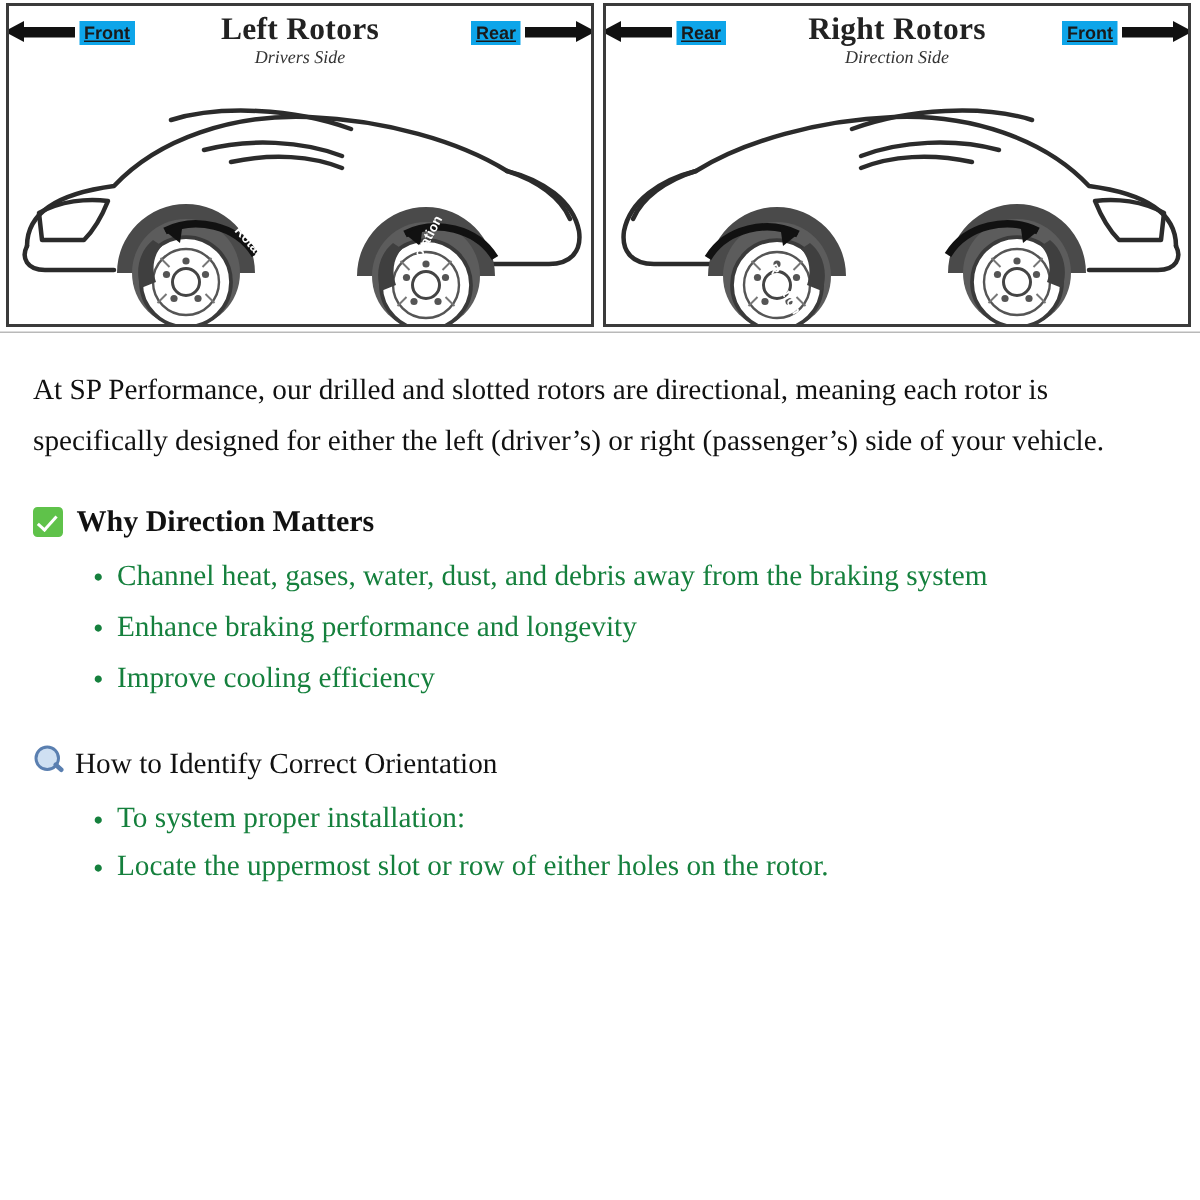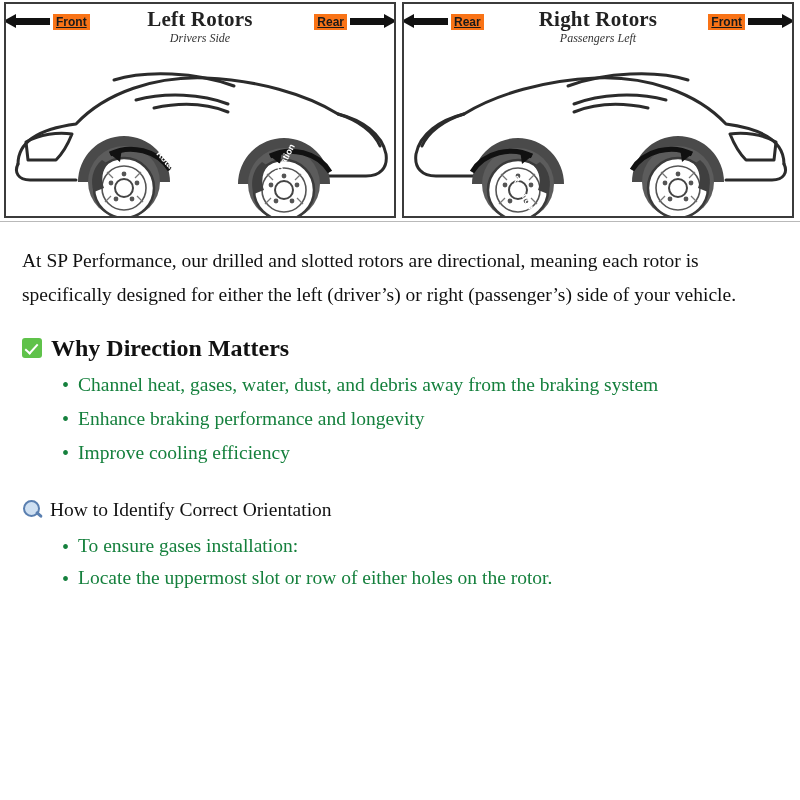--- a/index.html
+++ b/index.html
@@ -74,21 +74,21 @@
     display: flex;
     align-items: center;
     gap: 3px;
   }
   .tag .word {
     font-family: "Liberation Sans", sans-serif;
     font-weight: bold;
     font-size: 12px;
     color: #1a1a1a;
     text-decoration: underline;
-    background: #f97316;
+    background: #0ea5e9;
     padding: 1px 3px;
   }
   .tag .bar {
     background: #111;
     height: 7px;
     width: 34px;
     position: relative;
   }
   .tag .bar::after {
     content: "";
@@ -118,21 +118,21 @@
 
   p.para {
     margin: 10px 0 0 0;
     font-size: 19.5px;
     line-height: 34px;
     color: #111;
   }
 
   h2.heading {
     margin: 22px 0 0 0;
-    font-size: 24px;
+    font-size: 20px;
     font-weight: bold;
     line-height: 28px;
     display: flex;
     align-items: center;
     gap: 9px;
     color: #111;
   }
 
   .check-icon {
     display: inline-block;
@@ -151,21 +151,21 @@
     border-width: 0 2.6px 2.6px 0;
     transform: rotate(42deg);
   }
 
   h3.subheading {
     margin: 26px 0 0 0;
     font-size: 19.5px;
     font-weight: normal;
     line-height: 28px;
     display: flex;
-    align-items: center;
+    align-items: flex-start;
     gap: 6px;
     color: #111;
   }
 
   .magnifier {
     flex: none;
     width: 22px; height: 22px;
     position: relative;
     display: inline-block;
   }
@@ -298,21 +298,21 @@
               <polygon points="264,114 276,108 274,122" fill="#111"></polygon>
             </g>
             <text x="272" y="136" fill="#ffffff" font-family="Liberation Sans, sans-serif" font-size="9" font-weight="bold" transform="rotate(-62 272 136)">Rotation</text>
           </g>
         </svg>
       </div>
     </div>
 
     <div class="panel right">
       <div class="panel-title">Right Rotors</div>
-      <div class="panel-sub">Passengers Left</div>
+      <div class="panel-sub">Direction Side</div>
 
       <div class="tag left-arrow pos-left">
         <div class="bar"></div>
         <span class="word">Rear</span>
       </div>
 
       <div class="tag right-arrow pos-right">
         <span class="word">Front</span>
         <div class="bar"></div>
       </div>
@@ -405,18 +405,18 @@
 
     <h3 class="subheading">
       <span class="magnifier">
         <span class="ring"></span>
         <span class="handle"></span>
       </span>
       <span>How to Identify Correct Orientation</span>
     </h3>
 
     <ul class="bullets tight">
-      <li>To ensure gases installation:</li>
+      <li>To system proper installation:</li>
       <li>Locate the uppermost slot or row of either holes on the rotor.</li>
     </ul>
 
   </div>
 </div>
 
 </body></html>

